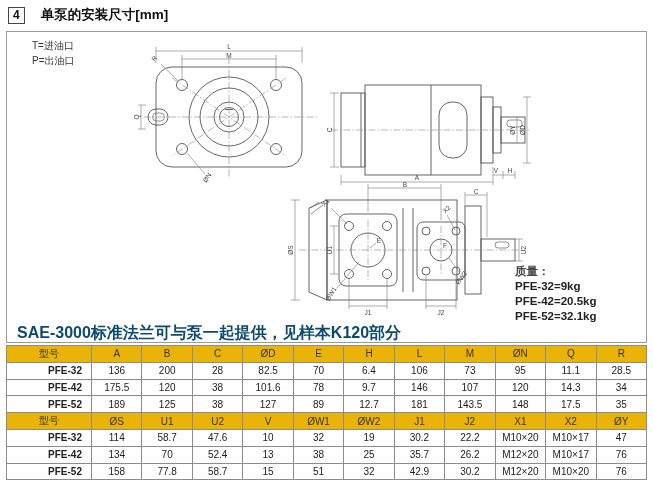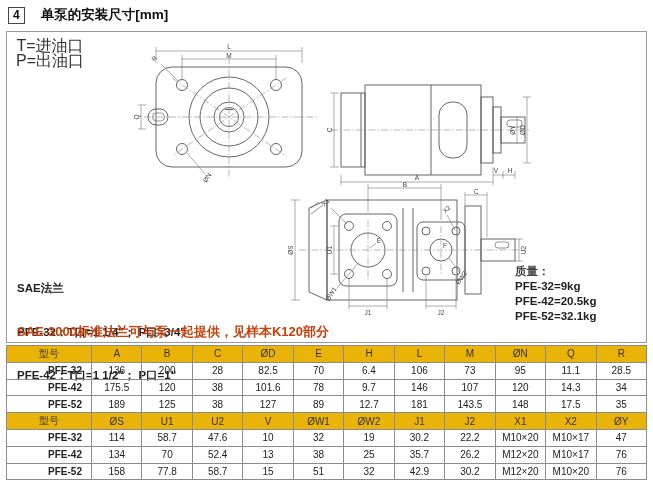--- a/index.html
+++ b/index.html
@@ -6,27 +6,27 @@
   .page{position:relative;width:653px;height:485px;background:#ffffff;
         font-family:"Liberation Sans","DejaVu Sans",sans-serif;color:#222;overflow:hidden;}
   
   .title-row{position:absolute;left:8px;top:6px;display:flex;align-items:center;}
   .num-box{display:inline-block;border:1.6px solid #444;padding:0 4px;font-size:12px;
            font-weight:bold;line-height:15px;color:#111;}
   .page-title{margin-left:16px;font-size:13.5px;font-weight:bold;color:#111;}
   
   .content-box{position:absolute;left:6px;top:31px;width:639px;height:310px;
                border:1px solid #9a9a9a;background:#fff;}
-  .notes{position:absolute;left:9px;top:6px;font-size:16px;line-height:15px;color:#333;font-weight:500;text-align:center;}
+  .notes{position:absolute;left:25px;top:6px;font-size:10px;line-height:15px;color:#333;font-weight:500;}
   .sae-block{position:absolute;left:10px;top:220px;font-size:11.5px;line-height:14.5px;
              color:#222;font-weight:600;white-space:pre;}
   .mass-block{position:absolute;left:508px;top:232px;font-size:11.5px;line-height:15px;color:#222;}
   .mass-block .m-line{font-weight:600;}
   .mass-heading{font-weight:700;color:#444;}
-  .footnote{position:absolute;left:10px;top:291px;font-size:13px;font-weight:600;color:#c2410c;text-align:center;}
+  .footnote{position:absolute;left:10px;top:291px;font-size:16px;font-weight:600;color:#0c4a6e;text-align:center;}
   
   svg{position:absolute;}
   .ln{stroke:#555;stroke-width:0.9;fill:none;}
   .thin{stroke:#666;stroke-width:0.7;fill:none;}
   .cl{stroke:#888;stroke-width:0.6;fill:none;stroke-dasharray:7 2 1.5 2;}
   .dimln{stroke:#777;stroke-width:0.6;fill:none;}
   .dim{fill:#444;font-size:6.5px;stroke:none;}
   
   table.dims{position:absolute;left:6px;top:345px;width:641px;border-collapse:collapse;
              table-layout:fixed;font-size:10px;color:#222;}
@@ -255,26 +255,20 @@
         <text class="dim" x="162" y="133" text-anchor="middle">J2</text>
       </g>
       <g>
         <line class="dimln" x1="240" y1="57" x2="240" y2="79"></line>
         <line class="dimln" x1="236" y1="57" x2="244" y2="57"></line>
           <line class="dimln" x1="236" y1="79" x2="244" y2="79"></line>
         <text class="dim" x="246.5" y="68" text-anchor="middle" transform="rotate(-90 246.5 68)">U2</text>
       </g>
     </svg>
 
-    <div class="sae-block">
-      <div>SAE法兰</div>
-      <div>PFE-32：T口=1 1/4"； P口=3/4"</div>
-      <div>PFE-42：T口=1 1/2"； P口=1"</div>
-      <div>PFE-52：T口=2"；     P口=1 1/4"</div>
-    </div>
 
     <div class="mass-block">
       <div class="mass-heading">质量：</div>
       <div class="m-line">PFE-32=9kg</div>
       <div class="m-line">PFE-42=20.5kg</div>
       <div class="m-line">PFE-52=32.1kg</div>
     </div>
 
     <div class="footnote">SAE-3000标准法兰可与泵一起提供，见样本K120部分</div>
   </div>

